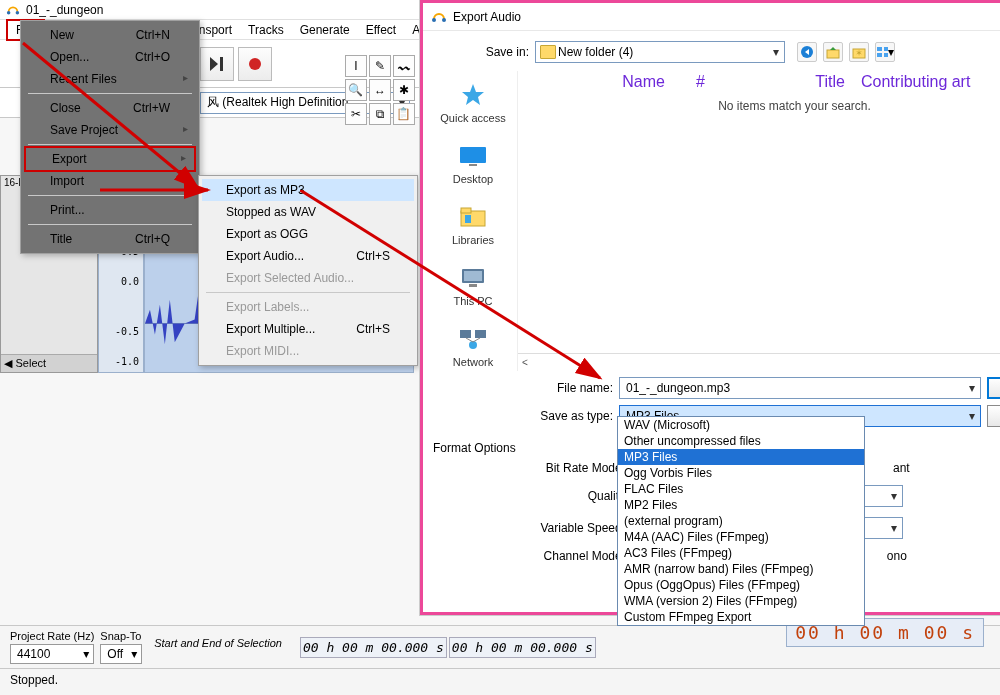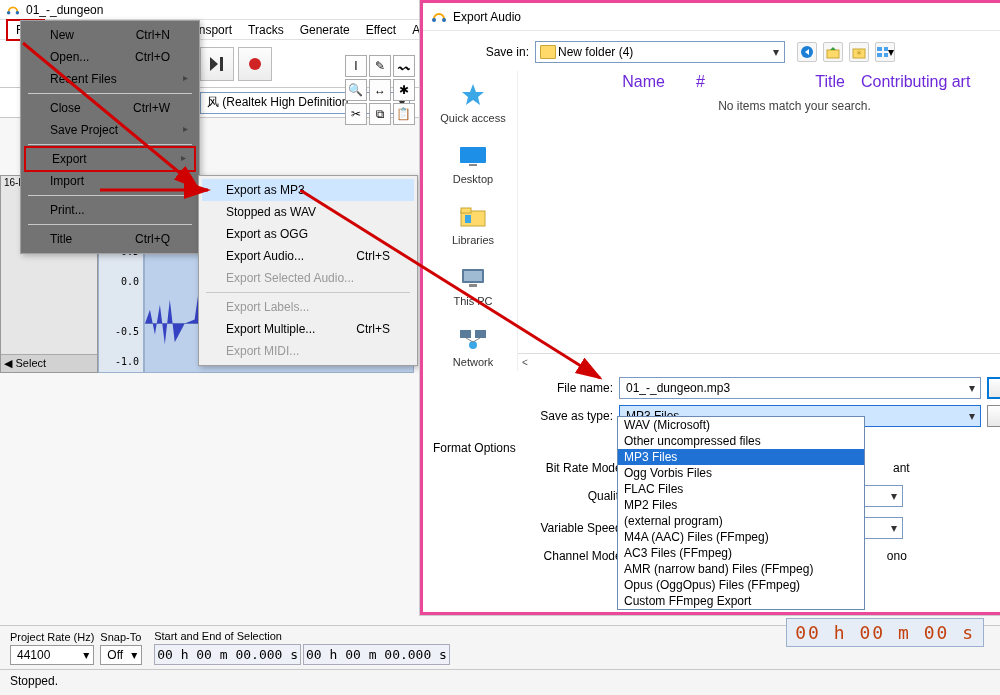--- a/index.html
+++ b/index.html
@@ -440,36 +440,37 @@
   <div class="opt">Other uncompressed files</div>
   <div class="opt sel">MP3 Files</div>
   <div class="opt">Ogg Vorbis Files</div>
   <div class="opt">FLAC Files</div>
   <div class="opt">MP2 Files</div>
   <div class="opt">(external program)</div>
   <div class="opt">M4A (AAC) Files (FFmpeg)</div>
   <div class="opt">AC3 Files (FFmpeg)</div>
   <div class="opt">AMR (narrow band) Files (FFmpeg)</div>
   <div class="opt">Opus (OggOpus) Files (FFmpeg)</div>
+  <div class="opt">WMA (version 2) Files (FFmpeg)</div>
   <div class="opt">Custom FFmpeg Export</div>
 </div>
 
 <div class="big-time">00 h 00 m 00 s</div>
 
 <div class="bottom">
   <div class="sel-bar">
     <div style="display:flex;flex-direction:column;gap:2px;">
       <span class="lbl">Project Rate (Hz)</span>
       <div class="dd-small"><span>44100</span></div>
     </div>
     <div style="display:flex;flex-direction:column;gap:2px;margin-left:4px;">
       <span class="lbl">Snap-To</span>
       <div class="dd-small"><span>Off</span></div>
     </div>
-    <div style="display:flex;flex-direction:column;gap:2px;margin-left:10px;">
+    <div style="display:flex;gap:18px;margin-left:10px;font-style:italic;">
       <span class="lbl">Start and End of Selection</span>
       <div class="time-box">
         <div class="cell">00 h 00 m 00.000 s</div>
         <div class="cell">00 h 00 m 00.000 s</div>
       </div>
     </div>
   </div>
   <div class="status">Stopped.</div>
 </div>
 

